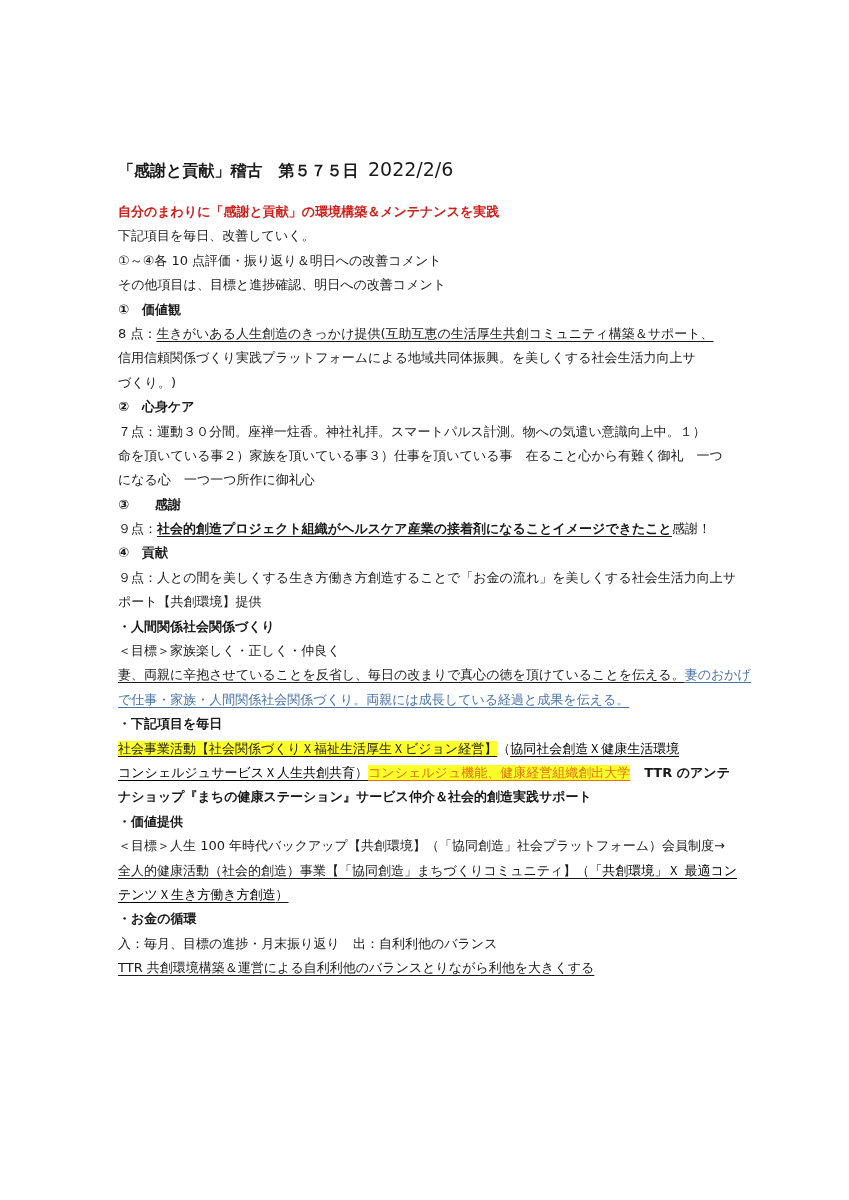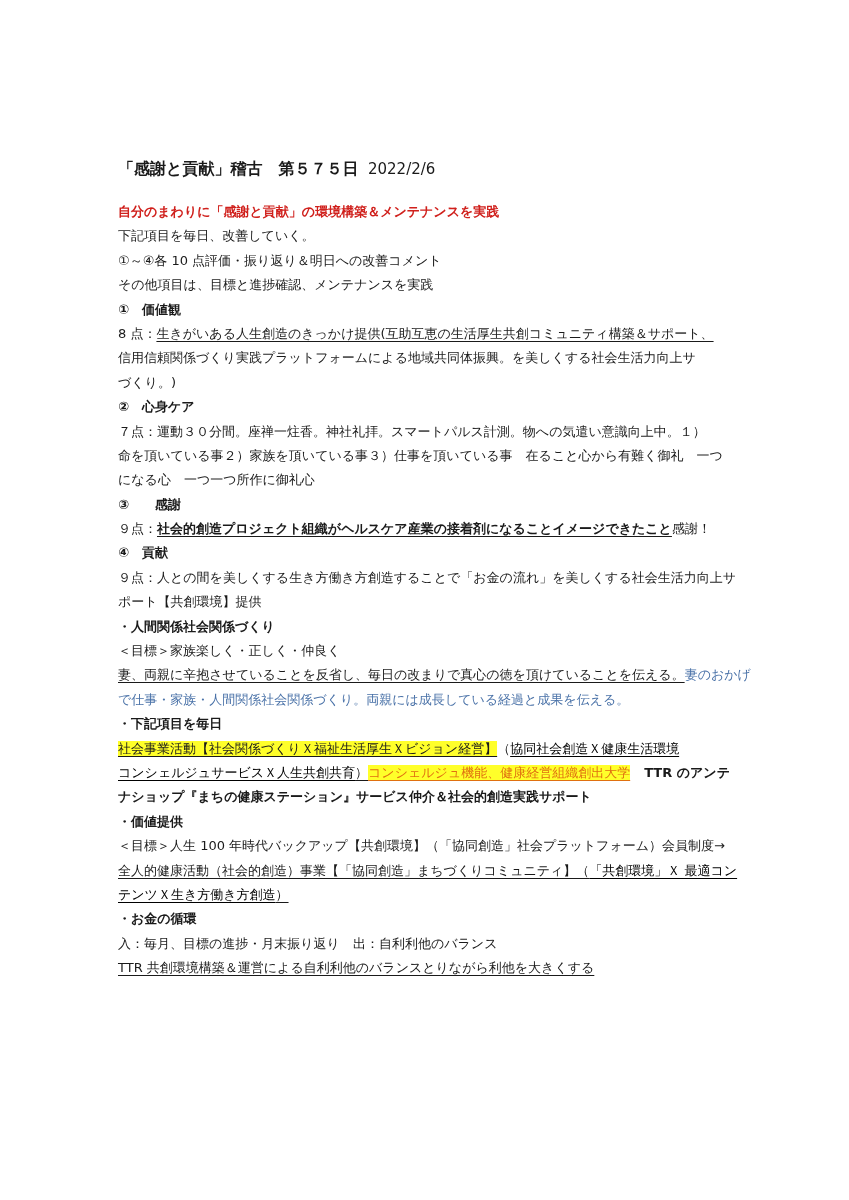--- a/index.html
+++ b/index.html
@@ -1,45 +1,45 @@
 <!DOCTYPE html>
 <html><head>
   <meta charset="utf-8">
   <style>
     html, body { margin: 0; padding: 0; background: #ffffff; }
     body { width: 849px; height: 1200px; position: relative; overflow: hidden;
            font-family: "DejaVu Sans", "Liberation Sans", sans-serif; color: #1a1a1a; }
     .page { position: absolute; left: 118px; top: 158px; width: 620px; }
     .title { font-size: 16px; font-weight: bold; margin: 0 0 20px 0; height: 22px; line-height: 22px; white-space: nowrap; }
-    .title .date { font-weight: normal; font-size: 15px; margin-left: 4px; }
+    .title .date { font-weight: normal; font-size: 19px; margin-left: 4px; }
     .line { font-size: 13px; line-height: 24.4px; height: 24.4px; white-space: nowrap; overflow: visible; }
     .bold { font-weight: bold; }
     .red { color: #d0201c; }
     .redtxt { color: #000000; margin-top: 9px; }
     .blue { color: #4a72a8; }
     .ul { text-decoration: underline; text-underline-offset: 3px; }
-    .ul-blue { text-decoration-color: #4a72a8; text-underline-offset: 3px; }
+    .ul-blue { text-decoration: underline; text-decoration-color: #4a72a8; text-underline-offset: 3px; }
     .hl { background: #ffff2a; text-align: center; }
     .orange { color: #e07010; }
     .sp { display: inline-block; width: 14px; }
   </style>
 </head>
 <body>
 
 <div class="page">
 
   <div class="title">
     <span>「感謝と貢献」稽古　第５７５日</span>
     <span class="date">2022/2/6</span>
   </div>
 
   <div class="line bold red">自分のまわりに「感謝と貢献」の環境構築＆メンテナンスを実践</div>
   <div class="line">下記項目を毎日、改善していく。</div>
   <div class="line">①～④各 10 点評価・振り返り＆明日への改善コメント</div>
-  <div class="line">その他項目は、目標と進捗確認、メンテナンスを実践</div>
+  <div class="line">その他項目は、目標と進捗確認、明日への改善コメント</div>
 
   <div class="line bold">①　価値観</div>
   <div class="line">
     <span>8 点：</span><span class="ul">生きがいある人生創造のきっかけ提供(互助互恵の生活厚生共創コミュニティ構築＆サポート、</span>
   </div>
   <div class="line">信用信頼関係づくり実践プラットフォームによる地域共同体振興。を美しくする社会生活力向上サ</div>
   <div class="line">づくり。)</div>
 
   <div class="line bold">②　心身ケア</div>
   <div class="line">７点：運動３０分間。座禅一炷香。神社礼拝。スマートパルス計測。物への気遣い意識向上中。１）</div>

